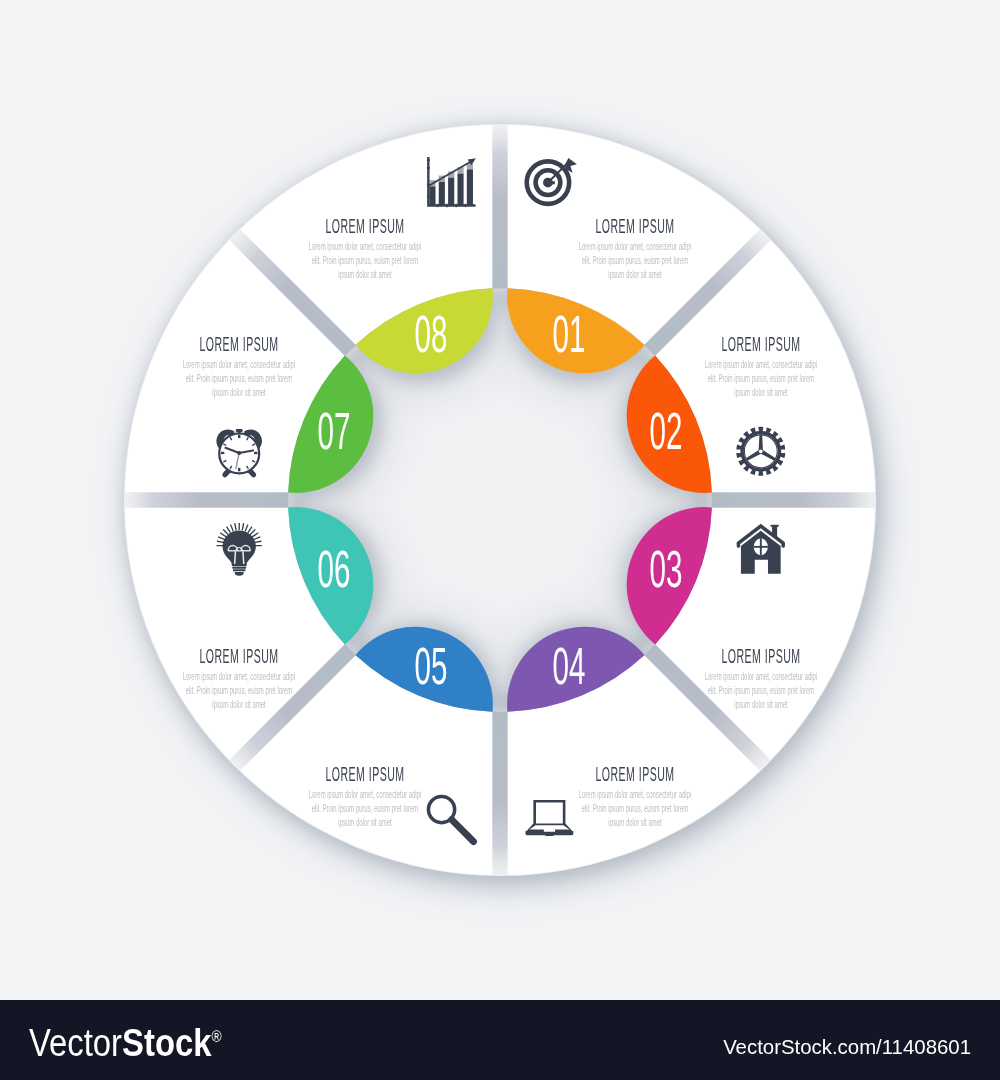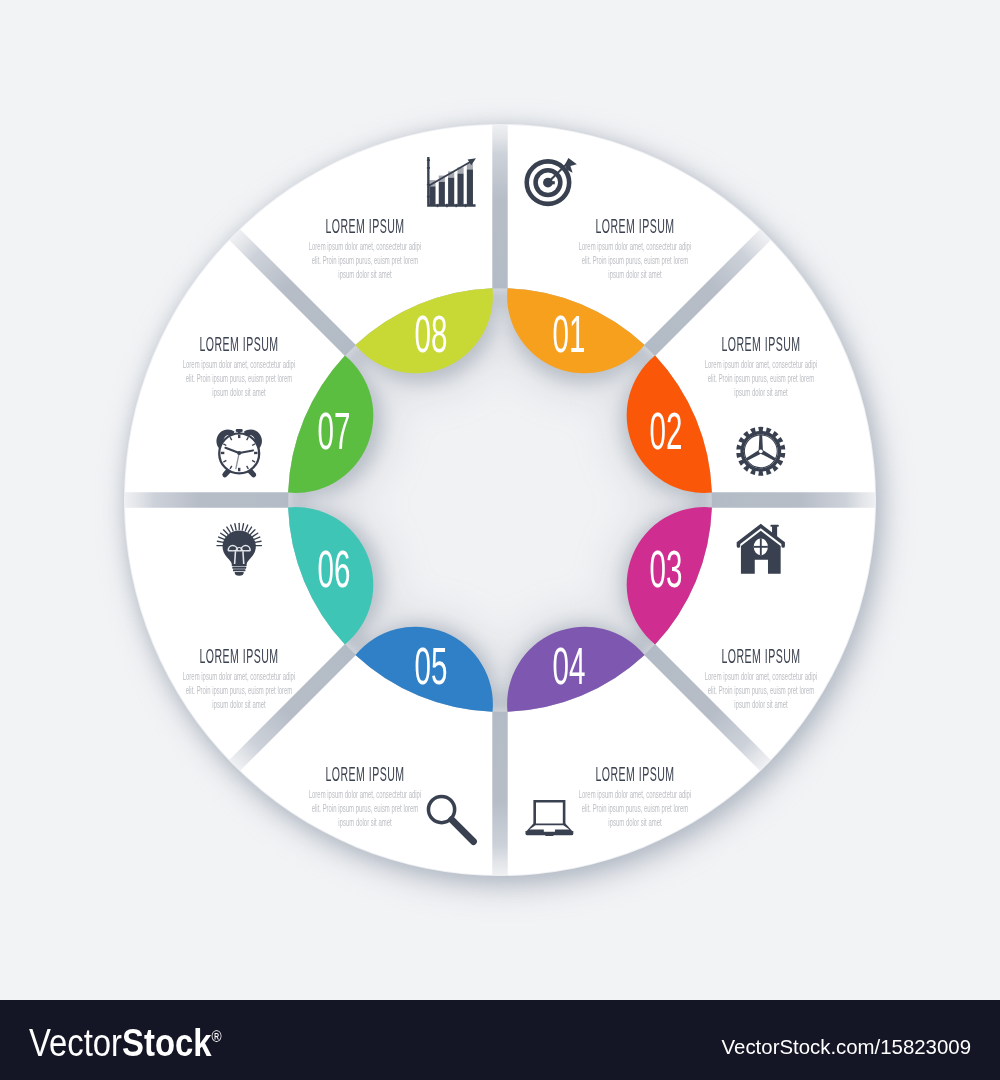--- a/index.html
+++ b/index.html
@@ -269,14 +269,14 @@
   <div class="stitle" style="left:239.3px;top:344.0px">LOREM IPSUM</div>
   <div class="sbody" style="left:239.3px;top:363.5px">Lorem ipsum dolor amet, consectetur adipi</div>
   <div class="sbody" style="left:239.3px;top:377.8px">elit. Proin ipsum purus, euism pret lorem</div>
   <div class="sbody" style="left:239.3px;top:392.1px">ipsum dolor sit amet</div>
   <div class="stitle" style="left:365.4px;top:226.0px">LOREM IPSUM</div>
   <div class="sbody" style="left:365.4px;top:245.5px">Lorem ipsum dolor amet, consectetur adipi</div>
   <div class="sbody" style="left:365.4px;top:259.8px">elit. Proin ipsum purus, euism pret lorem</div>
   <div class="sbody" style="left:365.4px;top:274.1px">ipsum dolor sit amet</div>
   <div id="footer"></div>
   <div id="brand"><span class="light">Vector</span><span class="bold">Stock</span><span class="reg">®</span></div>
-  <div id="url">VectorStock.com/15823009</div>
+  <div id="url">VectorStock.com/11408601</div>
 </div>
 
 </body></html>

